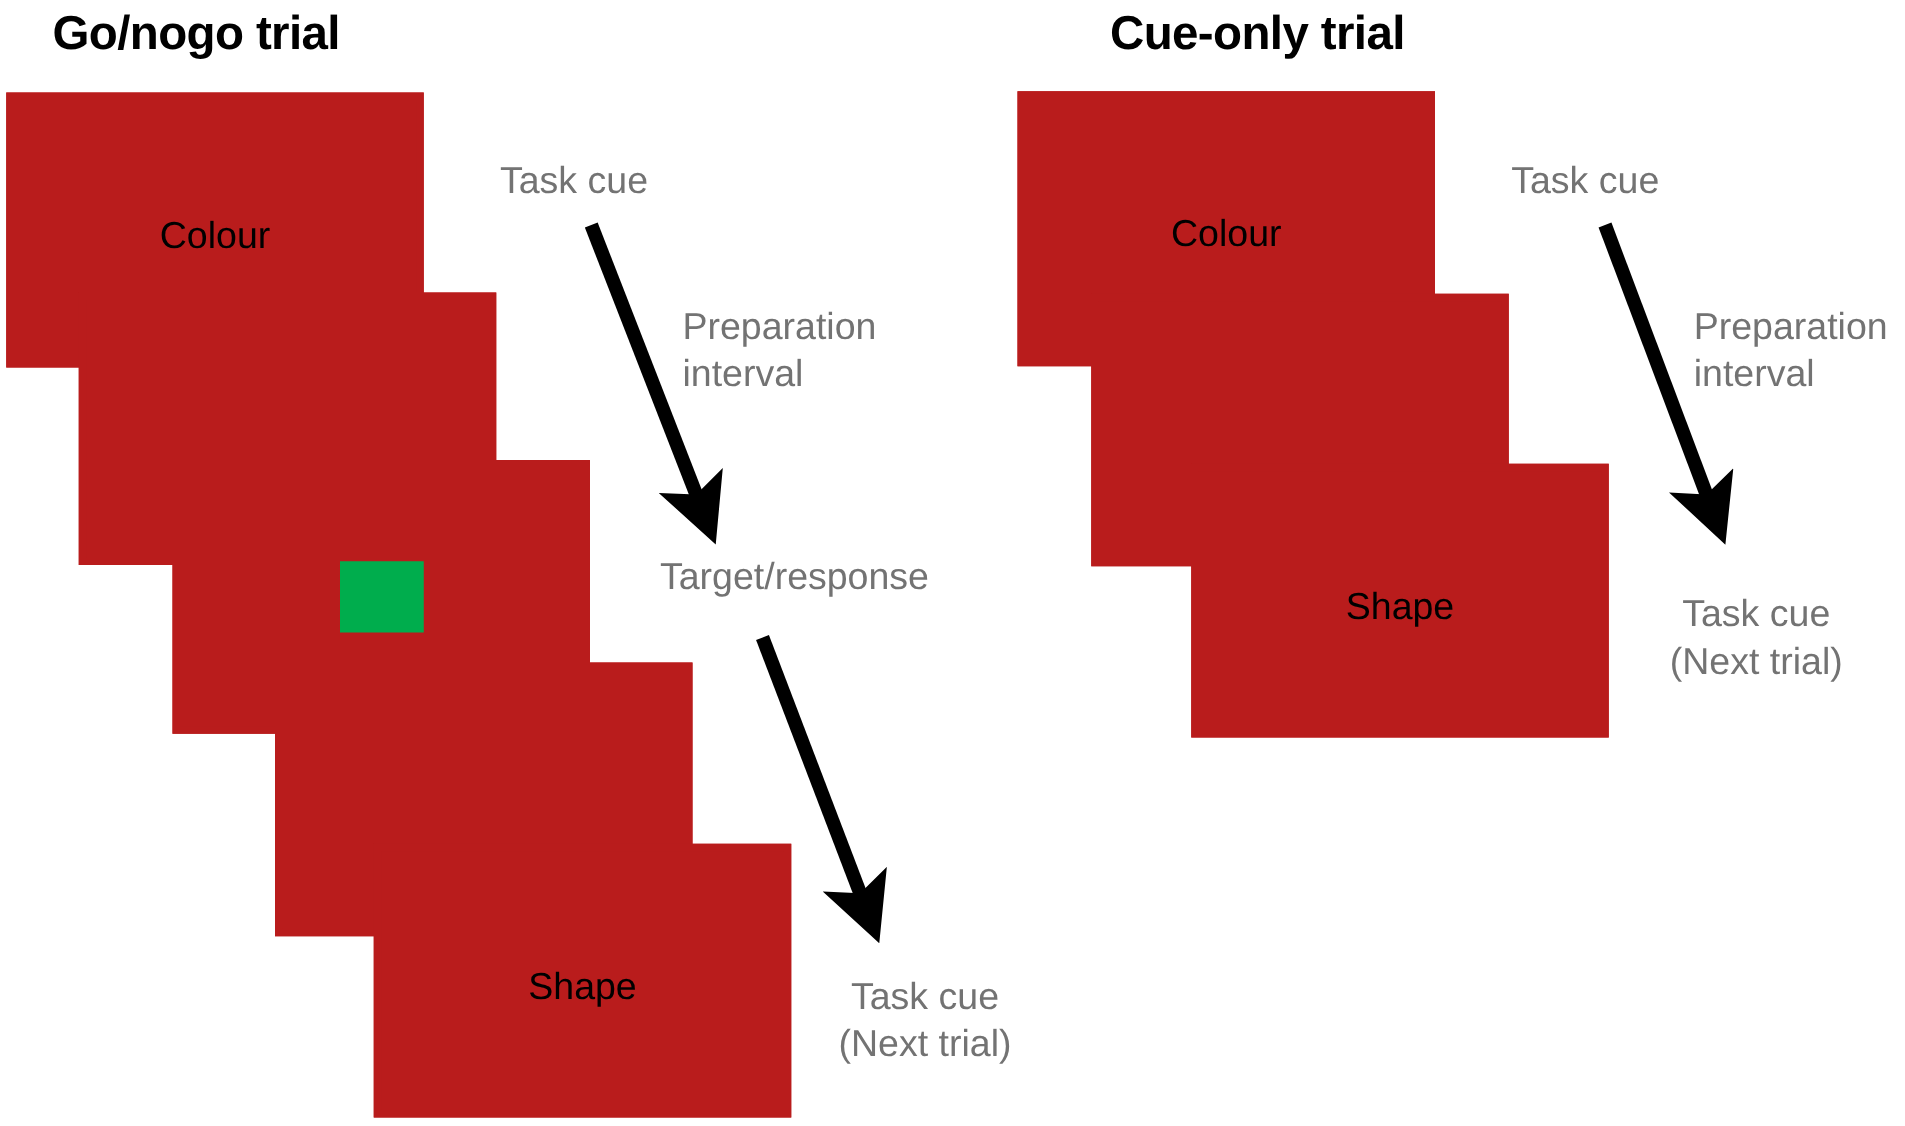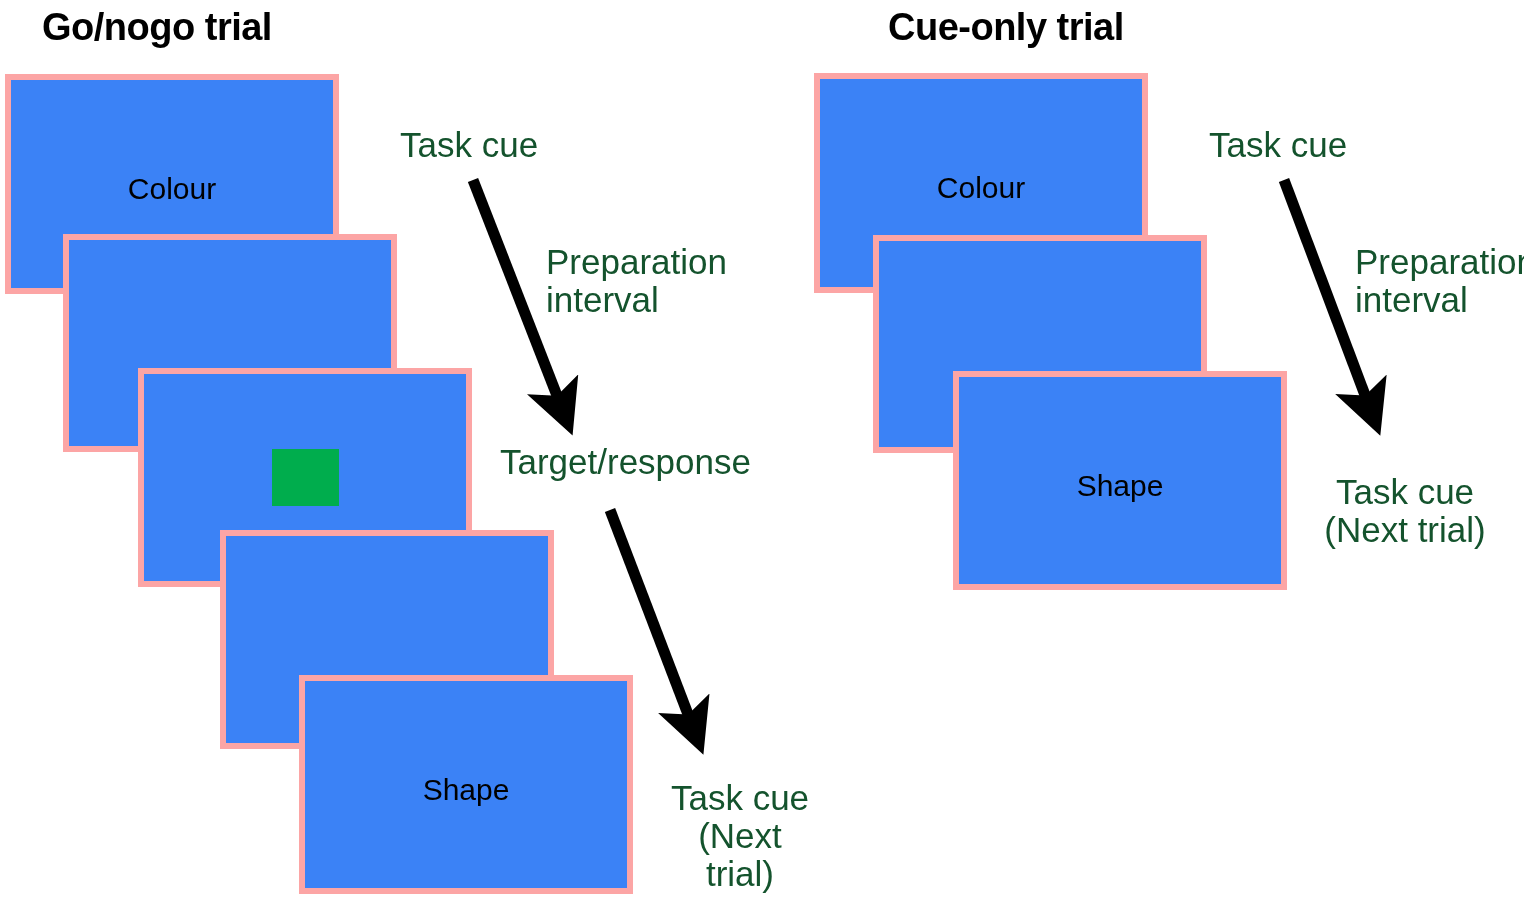--- a/index.html
+++ b/index.html
@@ -21,42 +21,42 @@
   .title {
     position: absolute;
     font-weight: bold;
     font-size: 38px;
     letter-spacing: -0.5px;
     color: #000000;
     white-space: nowrap;
   }
   .panel {
     position: absolute;
-    background: #3b82f6;
-    border: 6px solid #fca5a5;
+    background: #b91c1c;
+    border: 6px solid #b91c1c;
     box-sizing: border-box;
   }
   .panel-label {
     position: absolute;
     left: 0;
     right: 0;
     text-align: center;
     font-size: 30px;
     color: #000000;
     white-space: nowrap;
   }
   .stim {
     position: absolute;
     background: #00AD4D;
   }
   .annot {
     position: absolute;
-    font-size: 35px;
+    font-size: 30px;
     line-height: 38px;
-    color: #14532d;
+    color: #737373;
     white-space: pre-line;
   }
   .annot.center { text-align: center; }
   .arrow-layer {
     position: absolute;
     left: 0;
     top: 0;
     width: 1524px;
     height: 901px;
     pointer-events: none;
@@ -88,21 +88,21 @@
 
   <div class="panel" style="left:299px; top:675px; width:334px; height:219px;">
     <div class="panel-label" style="top:92px;">Shape</div>
   </div>
 
   <div class="annot" style="left:400px; top:126px;">Task cue</div>
 
   <div class="annot" style="left:546px; top:243px;">Preparation
 interval</div>
 
-  <div class="annot" style="left:500px; top:443px;text-align:center;">Target/response</div>
+  <div class="annot" style="left:528px; top:443px;text-align:center;">Target/response</div>
 
   <div class="annot center" style="left:660px; top:779px; width:160px;">Task cue
 (Next trial)</div>
 
   <div class="title" style="left:848px; top:6px;margin-left:40px;">Cue-only trial</div>
 
   <div class="panel" style="left:814px; top:73px; width:334px; height:220px;">
     <div class="panel-label" style="top:92px;">Colour</div>
   </div>
 

